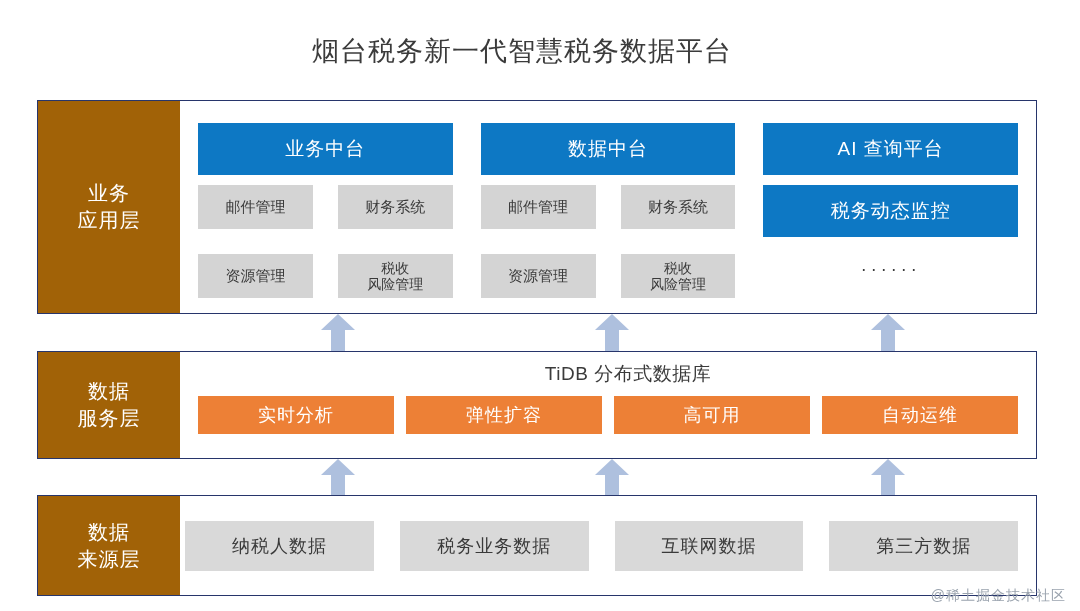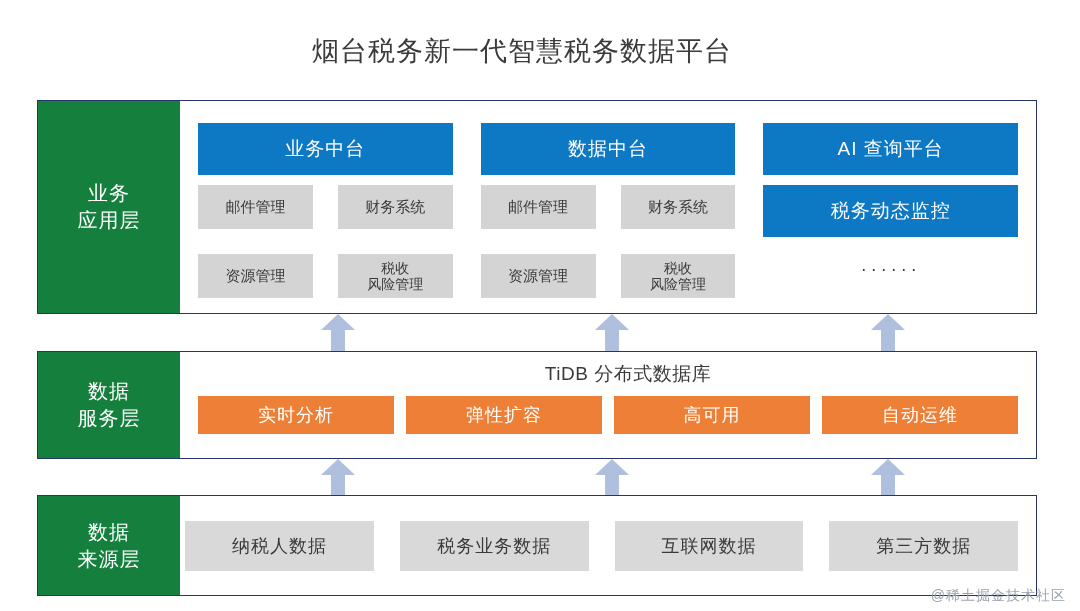--- a/index.html
+++ b/index.html
@@ -21,21 +21,21 @@
 
   
   .layer{
     position:absolute;
     background:#ffffff;
     border:1.5px solid #27356b;
     box-sizing:border-box;
   }
   .layer-label{
     position:absolute;left:0;top:0;bottom:0;
-    background:#15803d;
+    background:#a16207;
     color:#ffffff;
     display:flex;align-items:center;justify-content:center;
     text-align:center;
     font-size:20px;line-height:1.35;
     letter-spacing:1px;
   }
   .layer-body{position:absolute;top:0;bottom:0;right:0;}
 
   
   #layer-app{left:37px;top:100px;width:1000px;height:214px;}

